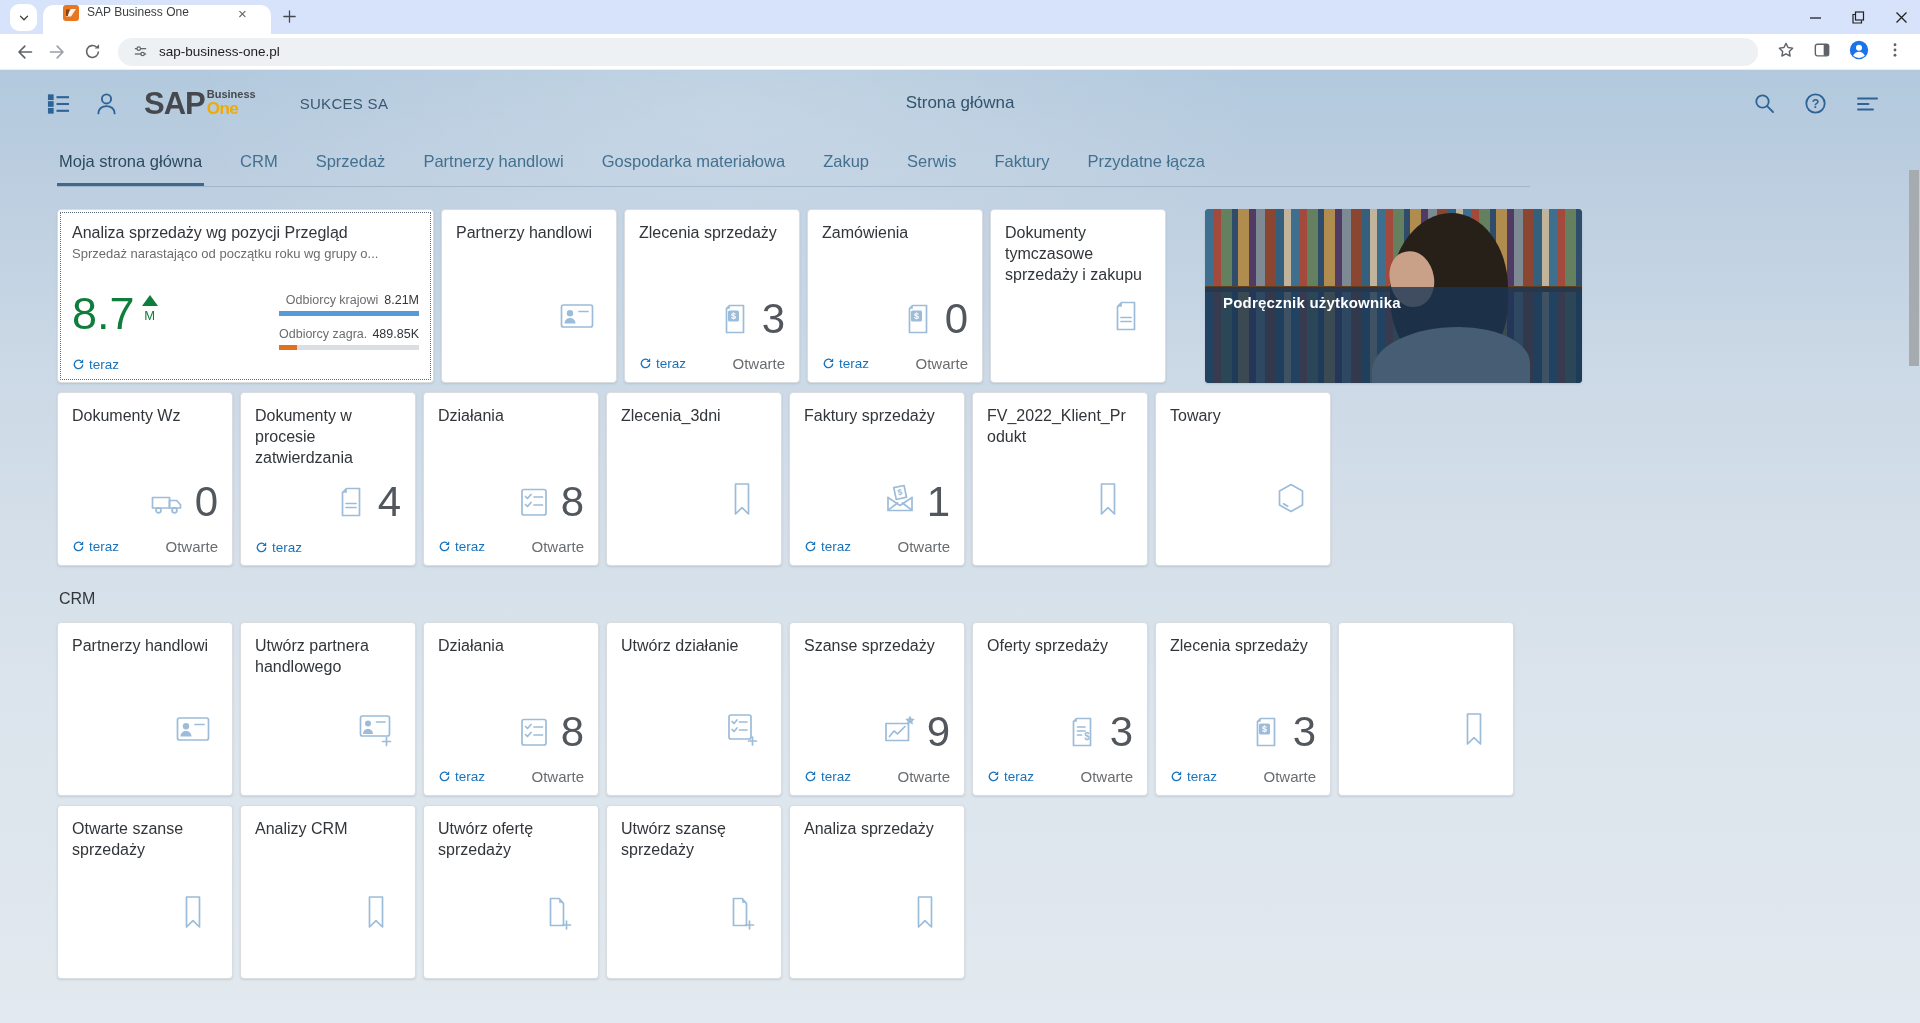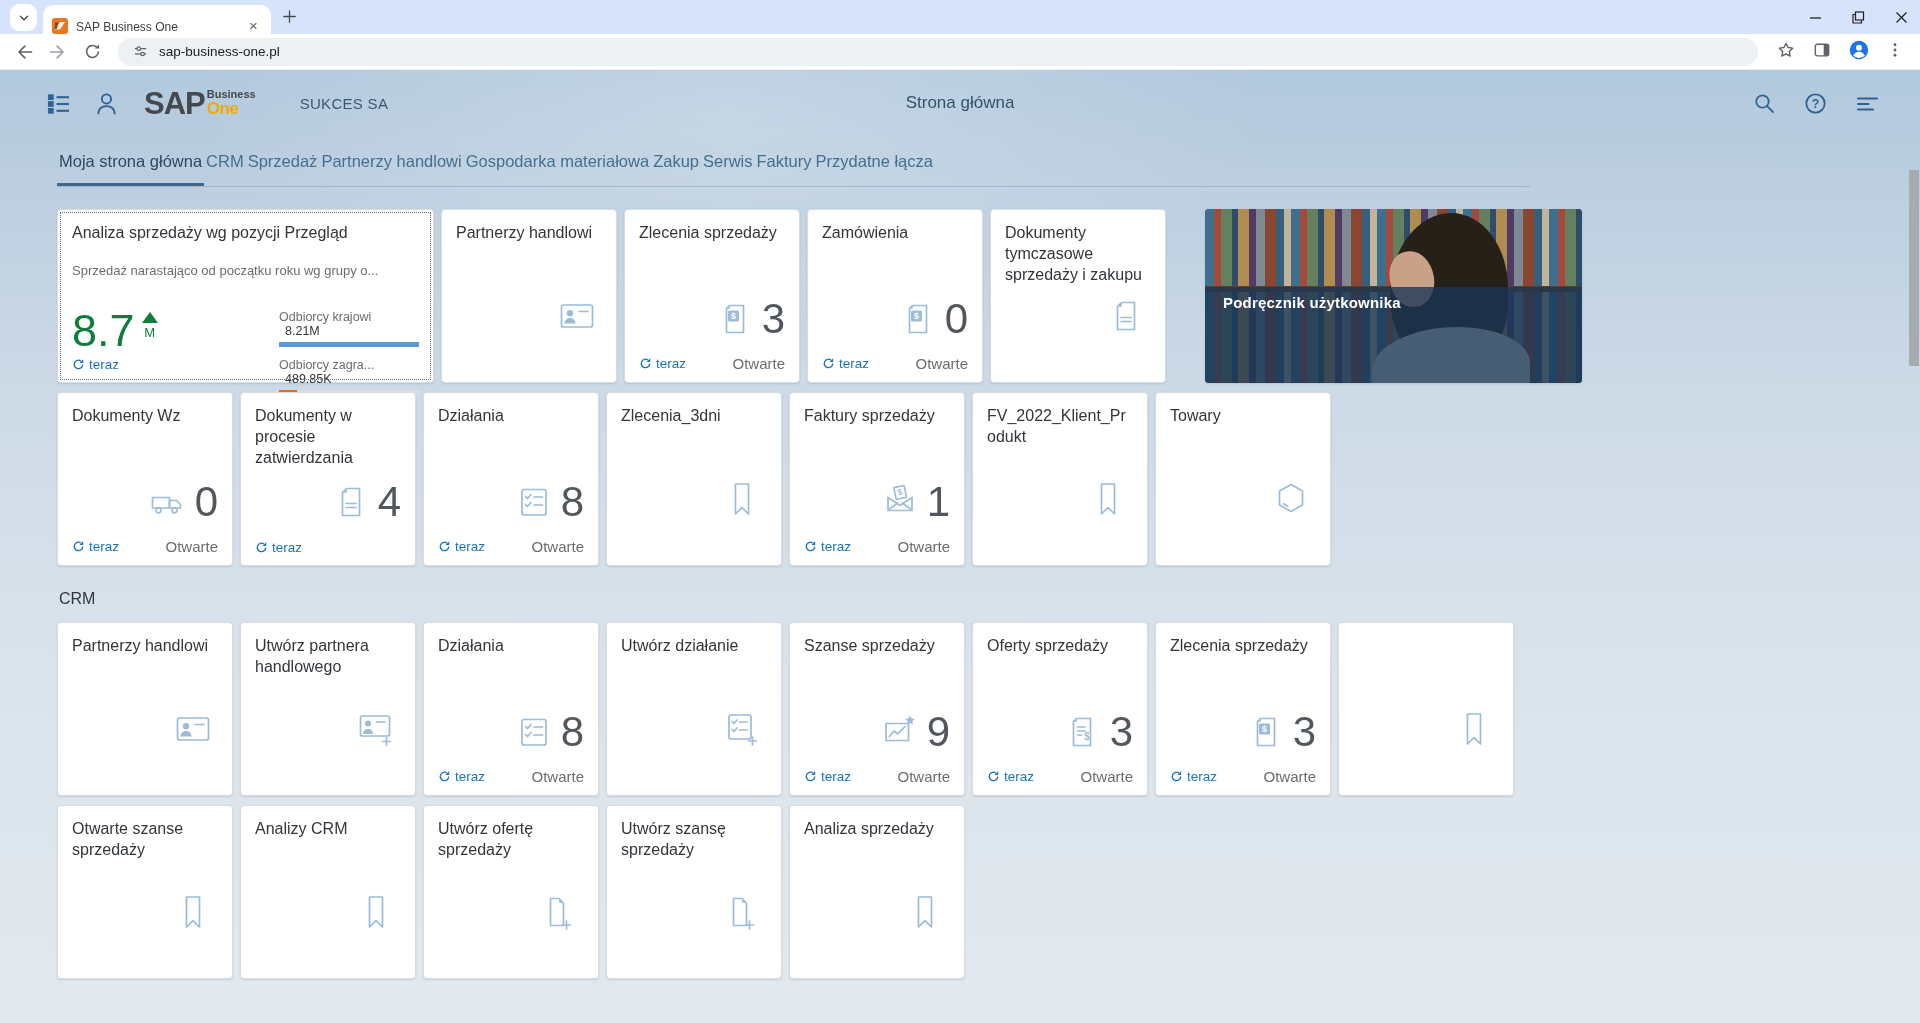--- a/index.html
+++ b/index.html
@@ -4,21 +4,21 @@
 <style>
   * { box-sizing: border-box; margin: 0; padding: 0; }
   html,body { width:1920px; height:1023px; overflow:hidden;
     font-family:"Liberation Sans", sans-serif; background:#e6ecf2; }
 
   
   .titlebar { height:34px; background:#d7e3fa; display:flex; align-items:flex-end; position:relative; }
   .tabsearch-btn { width:27px;height:27px;border-radius:9px;background:#fff;margin:0 6px 3px 10px;
     display:flex;align-items:center;justify-content:center; }
   .browser-tab { width:228px;height:29px;background:#fff;border-radius:10px 10px 0 0;
-    display:flex;align-items:flex-end;padding:0 9px;gap:8px; }
+    display:flex;align-items:flex-start;padding:0 20px;gap:8px; }
   .favicon { width:16px;height:16px;flex:0 0 16px; }
   .btab-title { flex:1; font-size:12px; color:#3c4043; white-space:nowrap; overflow:hidden; }
   .btab-close { color:#5f6368; font-size:15px; width:17px;height:17px;border-radius:50%;
     display:flex;align-items:center;justify-content:center; }
   .newtab { margin:0 0 5px 10px; }
   .win-controls { position:absolute; right:12px; top:0; height:34px; display:flex; gap:30px; align-items:center; }
   .win-controls span { display:flex; align-items:center; }
 
   .toolbar { height:36px; background:#fff; display:flex; align-items:center; padding:0 10px; gap:6px;
     border-bottom:1px solid #eceef1; }
@@ -39,21 +39,21 @@
   .hdr-left { display:flex; align-items:center; gap:24px; }
   .logo { display:flex; align-items:flex-start; margin-left:2px; }
   .logo-sap { font-size:31px; font-weight:bold; color:#45494e; letter-spacing:-1px; line-height:1; }
   .logo-right { display:flex; flex-direction:column; line-height:1; margin-left:2px; padding-top:1px; }
   .logo-business { font-size:11px; font-weight:bold; color:#45494e; }
   .logo-one { font-size:17px; font-weight:bold; color:#f0ab00; letter-spacing:-.5px; }
   .company { font-size:15px; color:#3a5871; margin-left:20px; letter-spacing:.3px; }
   .page-title { position:absolute; left:0; right:0; text-align:center; font-size:17px; color:#33536c; pointer-events:none; }
   .hdr-right { margin-left:auto; display:flex; gap:28px; align-items:center; }
 
-  .tabs-wrap { width:1473px; margin:10px 0 0 57px; display:flex; 
+  .tabs-wrap { width:1473px; margin:10px 0 0 57px; display:flex; gap:34px;
     border-bottom:1px solid rgba(110,138,162,.35);text-align:right; }
   .tab { font-size:16.5px; color:#44708f; padding:12px 2px 15px; cursor:pointer; white-space:nowrap; }
   .tab.active { color:#2d4a61; padding-bottom:12px; border-bottom:3px solid #41688b; }
 
   .content { padding:22px 0 0 57px; }
   .tile-row { display:flex; gap:7px; margin-bottom:9px; }
   .section-title { font-size:16px; color:#32363a; margin:24px 0 14px 2px; }
 
   .tile { width:176px; height:174px; background:#fff; border:1px solid #d9dde0; border-radius:4px;
     position:relative; padding:12px 14px; box-shadow:0 1px 2px rgba(80,95,110,.18); cursor:pointer; }
@@ -69,30 +69,30 @@
   .tile-icon svg .tw { fill:#fff; stroke:none; font-weight:bold; font-family:"Liberation Sans",sans-serif; }
   .tile-icon svg .tb { fill:currentColor; stroke:none; font-weight:bold; font-family:"Liberation Sans",sans-serif; }
   .tile-count { font-size:42px; font-weight:400; color:#51575c; line-height:1; letter-spacing:-1px; }
   .tile-foot { position:absolute; left:14px; right:14px; bottom:10px; display:flex; justify-content:space-between; align-items:center; }
   .refresh-link { color:#1a73ba; font-size:13.5px; display:flex; align-items:center; gap:4px; cursor:pointer; }
   .refresh-link svg { width:13px; height:13px; }
   .status { color:#6a6d70; font-size:15px; }
 
   
   .tile.kpi { outline:1px dotted #5f6f7c; outline-offset:-4px; }
-  .kpi-sub { font-size:13px; color:#6a6d70; margin-top:20px; white-space:nowrap; overflow:hidden; }
+  .kpi-sub { font-size:13px; color:#6a6d70; margin-top:3px; white-space:nowrap; overflow:hidden; }
   .kpi-main { display:flex; margin-top:30px; }
   .kpi-val { font-size:45px; color:#0f7d3c; line-height:1; }
   .kpi-trend { display:flex; flex-direction:column; align-items:center; margin:4px 0 0 7px; }
   .kpi-tri { width:0; height:0; border-left:8px solid transparent; border-right:8px solid transparent;
     border-bottom:11px solid #0f7d3c; }
   .kpi-unit { font-size:13px; color:#0f7d3c; margin-top:2px; }
   .kpi-metrics { margin-left:auto; width:140px; margin-top:2px; }
   .metric { margin-bottom:11px; }
-  .metric-top { display:flex; justify-content:flex-start; font-size:12.5px;flex-direction:column; }
+  .metric-top { display:flex; justify-content:flex-end; font-size:12.5px; }
   .metric-label { color:#6a6d70; white-space:nowrap; overflow:hidden; }
   .metric-value { color:#32363a; margin-left:6px; }
   .metric-bar { height:5px; background:#dbdfe3; margin-top:4px; }
   .metric-fill { height:100%; }
 
   
   .tile.image { padding:4px; overflow:hidden; background:#7a5a37; border:none;margin-left:32px; }
   .photo-band { position:absolute; left:0; right:0; }
   .books { background:
       repeating-linear-gradient(90deg,#3f6f8e 0 9px,#a44a3c 9px 16px,#64805f 16px 27px,#2f4d6b 27px 33px,

